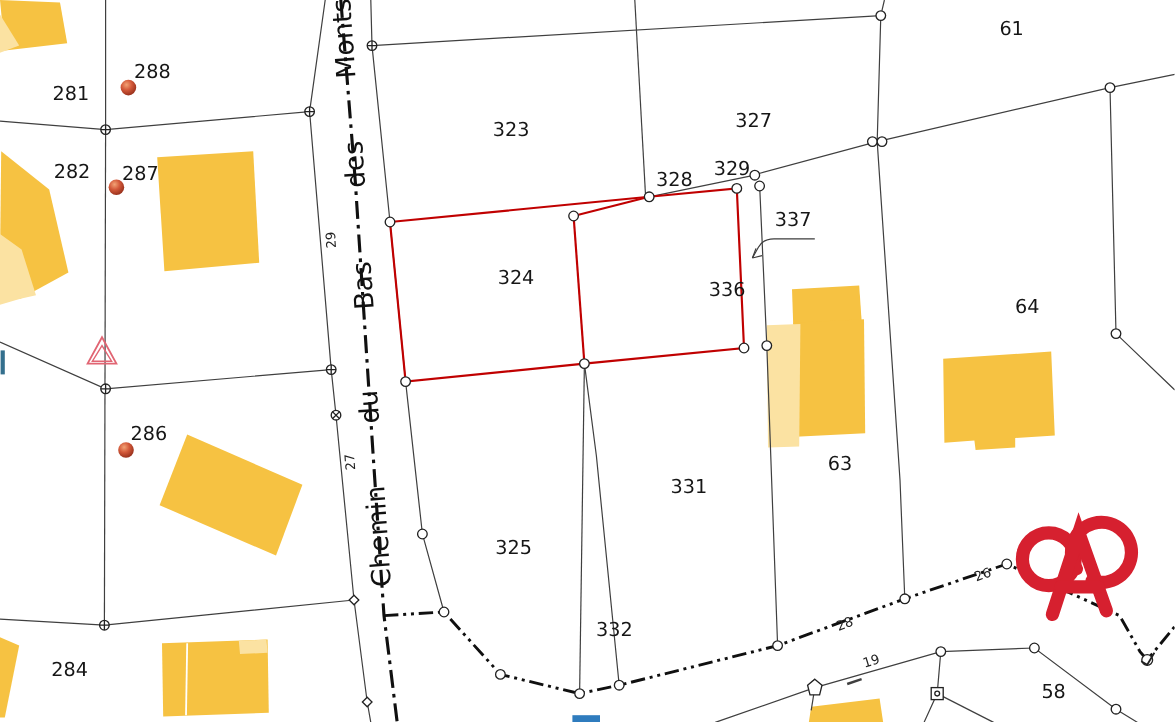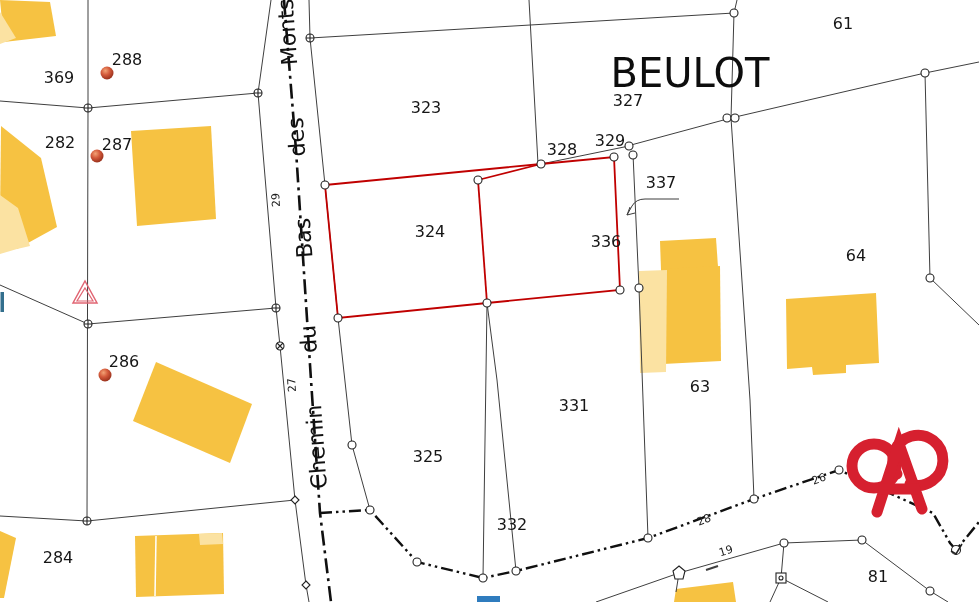--- a/index.html
+++ b/index.html
@@ -172,42 +172,41 @@
     </g>
 
     <g fill="none" stroke="#D6202F" stroke-width="11" stroke-linecap="round">
       <circle cx="874" cy="466" r="22"></circle>
       <path d="M 897,474 A 25,25 0 1 1 910,484"></path>
       <path d="M 877,512 L 899,444 L 922,509"></path>
       <path d="M 884,489 L 915,489"></path>
     </g>
   </svg>
 
-  <div class="lbl place" style="left:690px;top:73px;">BEULOT</div>
-
-  <div class="lbl" style="left:59px;top:78px;">369</div>
+
+  <div class="lbl" style="left:59px;top:78px;">281</div>
   <div class="lbl" style="left:127px;top:60px;">288</div>
   <div class="lbl" style="left:60px;top:143px;">282</div>
   <div class="lbl" style="left:117px;top:145px;">287</div>
   <div class="lbl" style="left:124px;top:362px;">286</div>
   <div class="lbl" style="left:58px;top:558px;">284</div>
   <div class="lbl" style="left:426px;top:108px;">323</div>
   <div class="lbl" style="left:414px;top:232px;margin-left:16px;">324</div>
   <div class="lbl" style="left:558px;top:242px;margin-left:48px;">336</div>
   <div class="lbl" style="left:428px;top:457px;">325</div>
   <div class="lbl" style="left:574px;top:406px;">331</div>
   <div class="lbl" style="left:512px;top:525px;text-align:right;">332</div>
   <div class="lbl" style="left:628px;top:101px;">327</div>
   <div class="lbl" style="left:562px;top:150px;">328</div>
   <div class="lbl" style="left:610px;top:141px;">329</div>
   <div class="lbl" style="left:661px;top:183px;">337</div>
   <div class="lbl" style="left:843px;top:24px;">61</div>
   <div class="lbl" style="left:856px;top:256px;">64</div>
   <div class="lbl" style="left:700px;top:387px;">63</div>
-  <div class="lbl" style="left:878px;top:577px;">81</div>
+  <div class="lbl" style="left:878px;top:577px;">58</div>
 
   <div class="roadword" style="left:288px;top:32px;">Monts</div>
   <div class="roadword" style="left:297px;top:137px;">des</div>
   <div class="roadword" style="left:304px;top:238px;">Bas</div>
   <div class="roadword" style="left:309px;top:339px;">du</div>
   <div class="roadword" style="left:317px;top:447px;">Chemin</div>
 
   <div class="lbl tiny r-road" style="left:276px;top:200px;">29</div>
   <div class="lbl tiny r-road" style="left:292px;top:385px;">27</div>
   <div class="lbl tiny r-28" style="left:704px;top:520px;">28</div>

